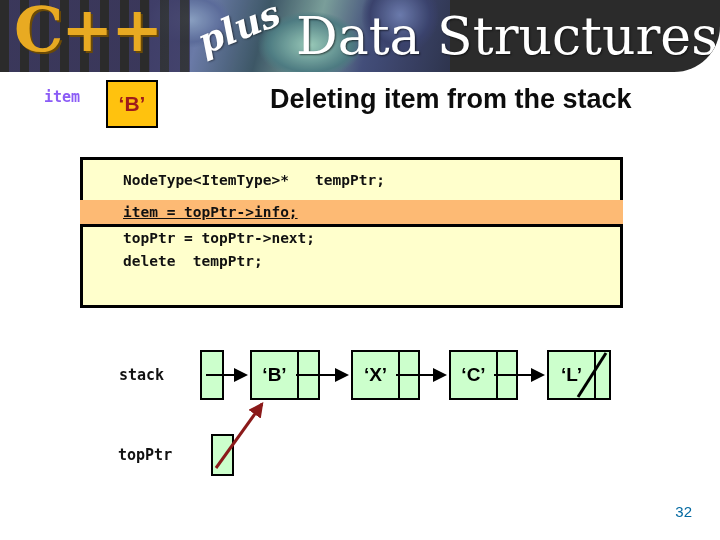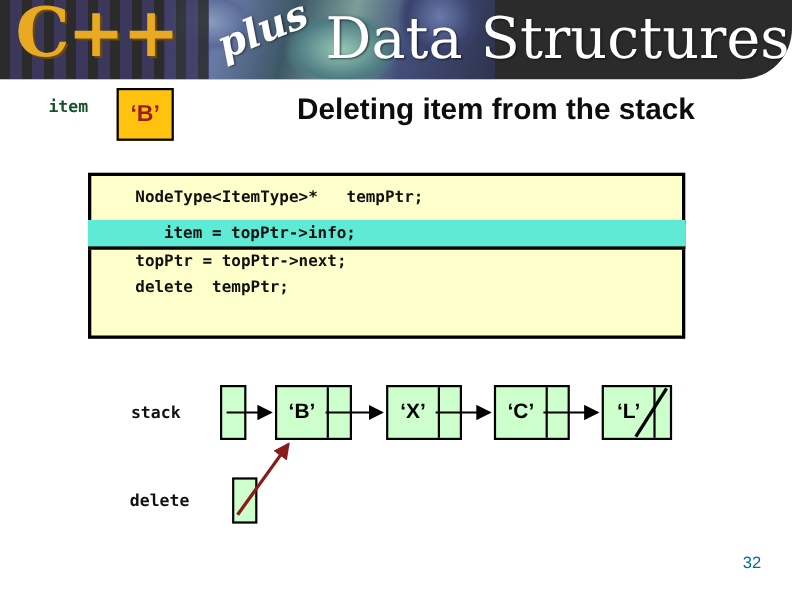--- a/index.html
+++ b/index.html
@@ -85,21 +85,21 @@
     margin-top: 44px;
   }
 
   
   .item-label {
     position: absolute;
     left: 44px; top: 88px;
     font-family: "DejaVu Sans Mono", monospace;
     font-size: 15px;
     font-weight: bold;
-    color: #14532d;
+    color: #8b5cf6;
   }
   .item-box {
     position: absolute;
     left: 106px; top: 80px;
     width: 52px; height: 48px;
     background: #ffc20e;
     border: 2px solid #000000;
     box-sizing: border-box;
     display: flex;
     align-items: center;
@@ -140,27 +140,28 @@
     font-family: "DejaVu Sans Mono", monospace;
     font-size: 14.5px;
     font-weight: bold;
     color: #111111;
     padding-left: 40px;
     line-height: 23px;
     white-space: pre;
   }
   #code-block-decl .code-line { line-height: 41px; }
   .code-line.highlight {
-    background: #5eead4;
+    background: #fdba74;
     border-bottom: 3px solid #000000;
     margin-left: -3px;
     margin-right: -3px;
     margin-top: -3px;
-    padding-left: 69px;
+    padding-left: 43px;
     line-height: 24px;
+    text-decoration: underline;
   }
 
   
   .diagram { position: absolute; left: 0; top: 0; width: 720px; height: 540px; pointer-events: none; }
 
   .ptr-label {
     position: absolute;
     font-family: "DejaVu Sans Mono", monospace;
     font-size: 15px;
     font-weight: bold;
@@ -232,21 +233,21 @@
     <div class="code-line">NodeType&lt;ItemType&gt;*   tempPtr;</div>
   </div>
 
   <div class="code-block" id="code-block-body">
     <div class="code-line highlight">item = topPtr-&gt;info;</div>
     <div class="code-line">topPtr = topPtr-&gt;next;</div>
     <div class="code-line">delete  tempPtr;</div>
   </div>
 
   <div class="ptr-label" id="topptr-label">stack</div>
-  <div class="ptr-label" id="tempptr-label">delete</div>
+  <div class="ptr-label" id="tempptr-label">topPtr</div>
 
   <div class="cell" style="left:200px; top:350px; width:24px; height:50px;"></div>
 
   <div class="cell" style="left:211px; top:434px; width:23px; height:42px;"></div>
 
   <div class="node" style="left:250px; top:350px; width:70px;">
     <div class="data">‘B’</div>
     <div class="link"></div>
   </div>
 

